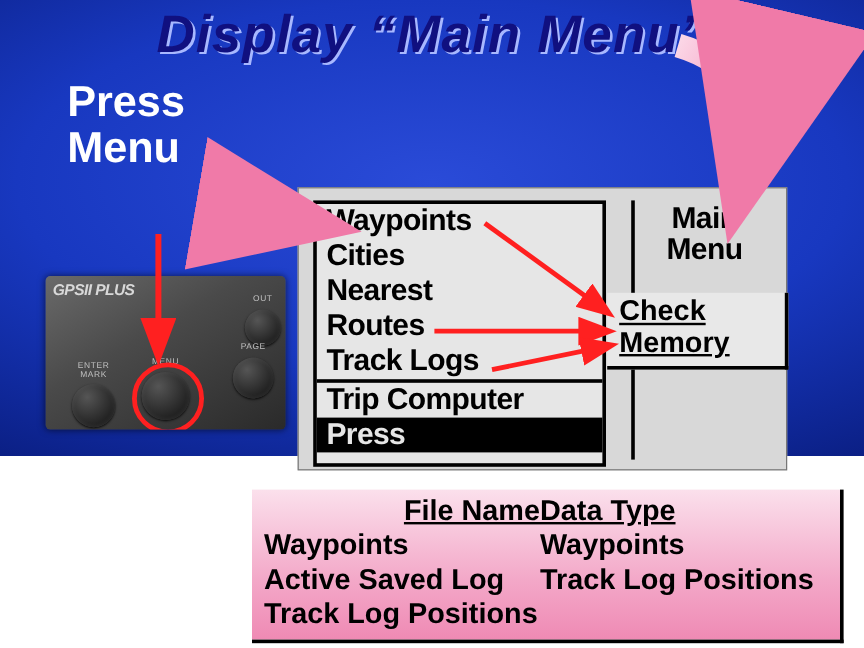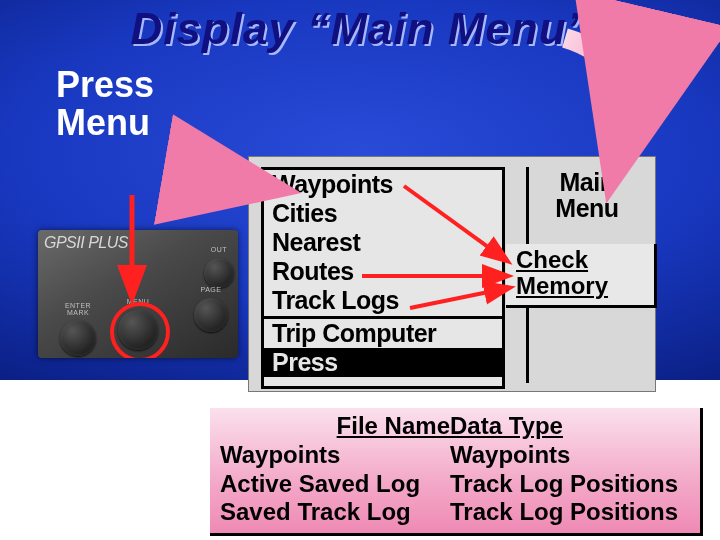--- a/index.html
+++ b/index.html
@@ -54,23 +54,23 @@
     background: linear-gradient(150deg, #6a6a6a 0%, #4a4a4a 40%, #2a2a2a 100%);
     border-radius: 4px;
     overflow: hidden;
     box-shadow: 0 0 6px rgba(0,0,0,0.6);
   }
   .device .logo {
     position: absolute;
     top: 4px;
     left: 6px;
     color: #d8d8d8;
-    font-size: 16px;
+    font-size: 13px;
     font-style: italic;
-    font-weight: normal;
+    font-weight: bold;
     letter-spacing: -0.5px;
   }
   .device .btn {
     position: absolute;
     border-radius: 50%;
     background: radial-gradient(circle at 35% 30%, #555 0%, #222 70%, #111 100%);
     box-shadow: 0 1px 2px rgba(0,0,0,0.8), inset 0 0 4px rgba(255,255,255,0.1);
   }
   .device .b1 { width: 30px; height: 30px; top: 28px; right: 4px; } 
   .device .b2 { width: 34px; height: 34px; top: 68px; right: 10px; } 
@@ -271,21 +271,20 @@
     </div>
     <div class="row">
       <div>Waypoints</div>
       <div>Waypoints</div>
     </div>
     <div class="row">
       <div>Active Saved Log</div>
       <div>Track Log Positions</div>
     </div>
     <div class="row">
-      <div>Saved Track Log</div>
       <div>Track Log Positions</div>
     </div>
   </div>
 
   <svg class="arrows" viewBox="0 0 720 540">
     <defs>
       <marker id="redhead" markerWidth="10" markerHeight="10" refX="6" refY="3" orient="auto">
         <path d="M0,0 L8,3 L0,6 Z" fill="#ff2020"></path>
       </marker>
       <marker id="pinkhead" markerWidth="12" markerHeight="12" refX="7" refY="4" orient="auto">

